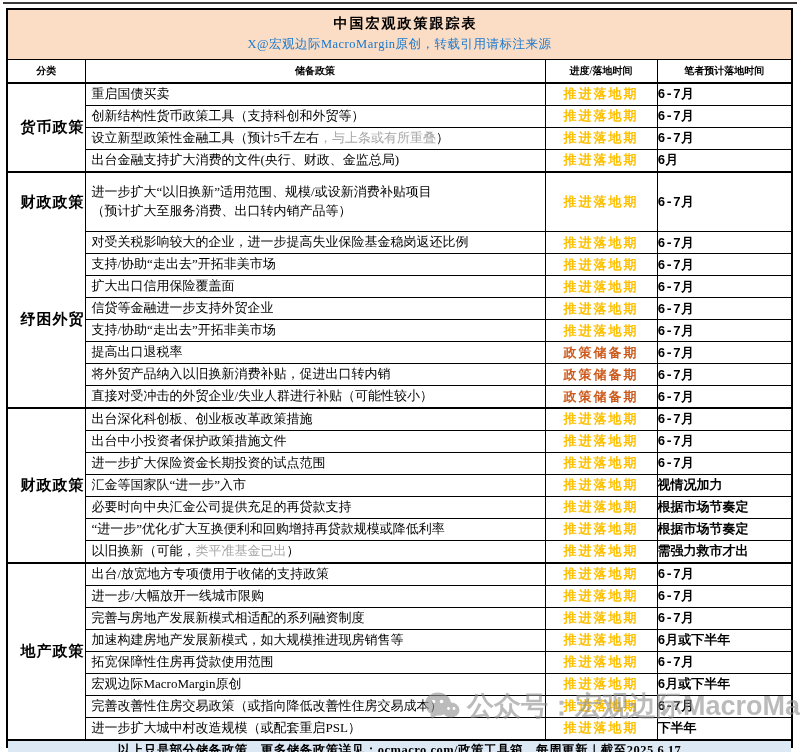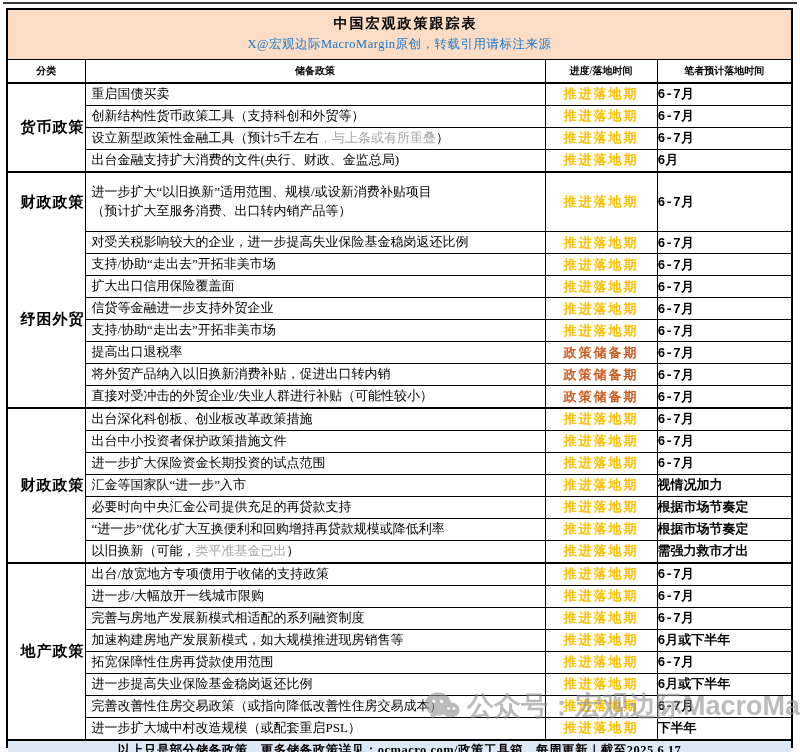--- a/index.html
+++ b/index.html
@@ -212,21 +212,21 @@
           <td class="policy"><span>加速构建房地产发展新模式，如大规模推进现房销售等</span></td>
           <td class="status" style="color: rgb(255, 192, 0);">推进落地期</td>
           <td class="eta">6月或下半年</td>
         </tr>
         <tr>
           <td class="policy"><span>拓宽保障性住房再贷款使用范围</span></td>
           <td class="status" style="color: rgb(255, 192, 0);">推进落地期</td>
           <td class="eta">6-7月</td>
         </tr>
         <tr>
-          <td class="policy"><span>进一步提高失业保险基金稳岗返还比例</span></td>
+          <td class="policy"><span>宏观边际MacroMargin原创</span></td>
           <td class="status" style="color: rgb(255, 192, 0);">推进落地期</td>
           <td class="eta">6月或下半年</td>
         </tr>
         <tr>
           <td class="policy"><span>完善改善性住房交易政策（或指向降低改善性住房交易成本）</span></td>
           <td class="status" style="color: rgb(255, 192, 0);">推进落地期</td>
           <td class="eta">6-7月</td>
         </tr>
         <tr>
           <td class="policy"><span>进一步扩大城中村改造规模（或配套重启PSL）</span></td>

